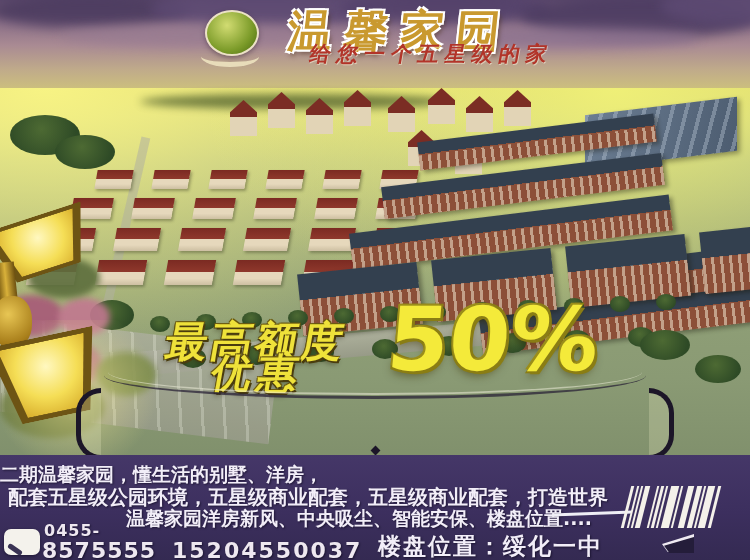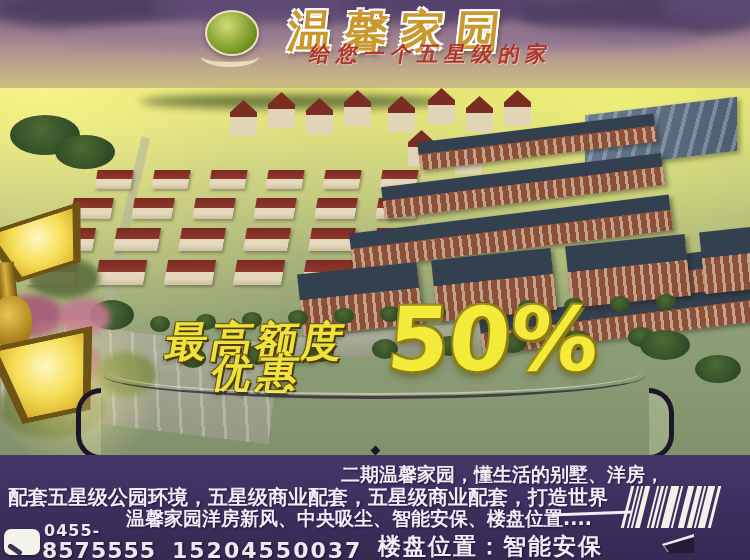--- a/index.html
+++ b/index.html
@@ -208,33 +208,33 @@
   <div class="abs arc"></div>
   <div class="abs cap capL"></div>
   <div class="abs cap capR"></div>
   <div class="abs ornament">
     <i style="left:0;"></i>
       <i style="left:44px;"></i>
       <span class="dmd"></span>
   </div>
 
   <div class="abs panel"></div>
-  <div class="abs bodyline" style="left:0;top:462px;width:664px;text-align:right;font-size:19px;">二期温馨家园，懂生活的别墅、洋房，</div>
+  <div class="abs bodyline" style="left:0;top:462px;width:664px;text-align:left;font-size:19px;">二期温馨家园，懂生活的别墅、洋房，</div>
   <div class="abs bodyline" style="left:8px;top:484px;font-size:20px;">配套五星级公园环境，五星级商业配套，五星级商业配套，打造世界</div>
   <div class="abs bodyline" style="left:126px;top:506px;font-size:19px;">温馨家园洋房新风、中央吸尘、智能安保、楼盘位置....</div>
   <div class="abs whiteline"></div>
 
   <div class="abs phoneicon">
       <i></i>
     </div>
   <div class="abs num" style="left:44px;top:521px;font-size:16px;">0455-</div>
   <div class="abs num" style="left:42px;top:538px;font-size:22px;">8575555</div>
   <div class="abs num" style="left:172px;top:538px;font-size:22px;letter-spacing:2px;">15204550037</div>
   <div class="abs bodyline" style="left:378px;top:531px;font-size:23px;letter-spacing:2px;">
-    <span>楼盘位置：</span><span>智能安保</span>
+    <span>楼盘位置：</span><span>绥化一中</span>
   </div>
   <div class="abs flagW"></div>
   <div class="abs flagD"></div>
 
   <div class="abs barcode" id="barcode">
       <div class="bc" style="left: 0px; width: 3px;"></div>
       <div class="bc" style="left: 6px; width: 2px;"></div>
       <div class="bc" style="left: 10px; width: 2px;"></div>
       <div class="bc" style="left: 14px; width: 5px;"></div>
       <div class="bc" style="left: 26px; width: 2px;"></div>

